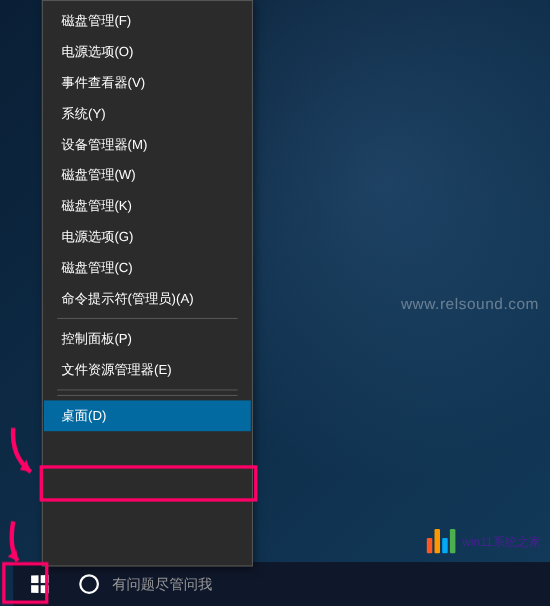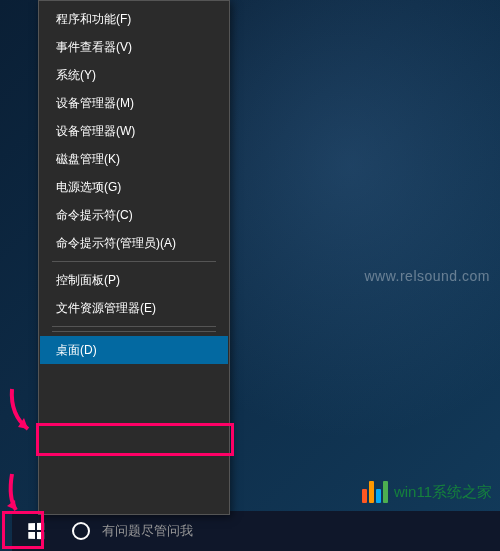--- a/index.html
+++ b/index.html
@@ -142,63 +142,66 @@
     .watermark-logo {
       display: flex;
       gap: 2px;
       align-items: flex-end;
     }
     .watermark-logo .bar { width: 5px; border-radius: 1px; }
     .b1 { height: 14px; background: #ff5722; }
     .b2 { height: 22px; background: #ff9800; }
     .b3 { height: 14px; background: #03a9f4; }
     .b4 { height: 22px; background: #4caf50; }
-    .watermark-text { color: #15803d; font-size: 15px; font-weight: 500; }
+    .watermark-text { color: #4c1d95; font-size: 11px; font-weight: 500; }
     .relsound {
       position: absolute;
       right: 10px;
       top: 50%;
       transform: translateY(-50%);
       color: rgba(255,255,255,0.35);
       font-size: 14px;
       z-index: 2;
       letter-spacing: 0.5px;
     }
   </style>
 </head>
 <body>
 
 <div class="desktop-bg"></div>
 
 <div class="relsound">www.relsound.com</div>
 
 <div class="winx-menu">
   <div class="menu-item">
-      <span>程序和功能(F)</span>
+      <span>磁盘管理(F)</span>
+    </div>
+  <div class="menu-item">
+      <span>电源选项(O)</span>
     </div>
   <div class="menu-item">
       <span>事件查看器(V)</span>
     </div>
   <div class="menu-item">
       <span>系统(Y)</span>
     </div>
   <div class="menu-item">
       <span>设备管理器(M)</span>
     </div>
   <div class="menu-item">
-      <span>设备管理器(W)</span>
+      <span>磁盘管理(W)</span>
     </div>
   <div class="menu-item">
       <span>磁盘管理(K)</span>
     </div>
   <div class="menu-item">
       <span>电源选项(G)</span>
     </div>
   <div class="menu-item">
-      <span>命令提示符(C)</span>
+      <span>磁盘管理(C)</span>
     </div>
   <div class="menu-item">
       <span>命令提示符(管理员)(A)</span>
     </div>
   <div class="menu-separator"></div>
   <div class="menu-item">
       <span>控制面板(P)</span>
     </div>
   <div class="menu-item">
       <span>文件资源管理器(E)</span>

